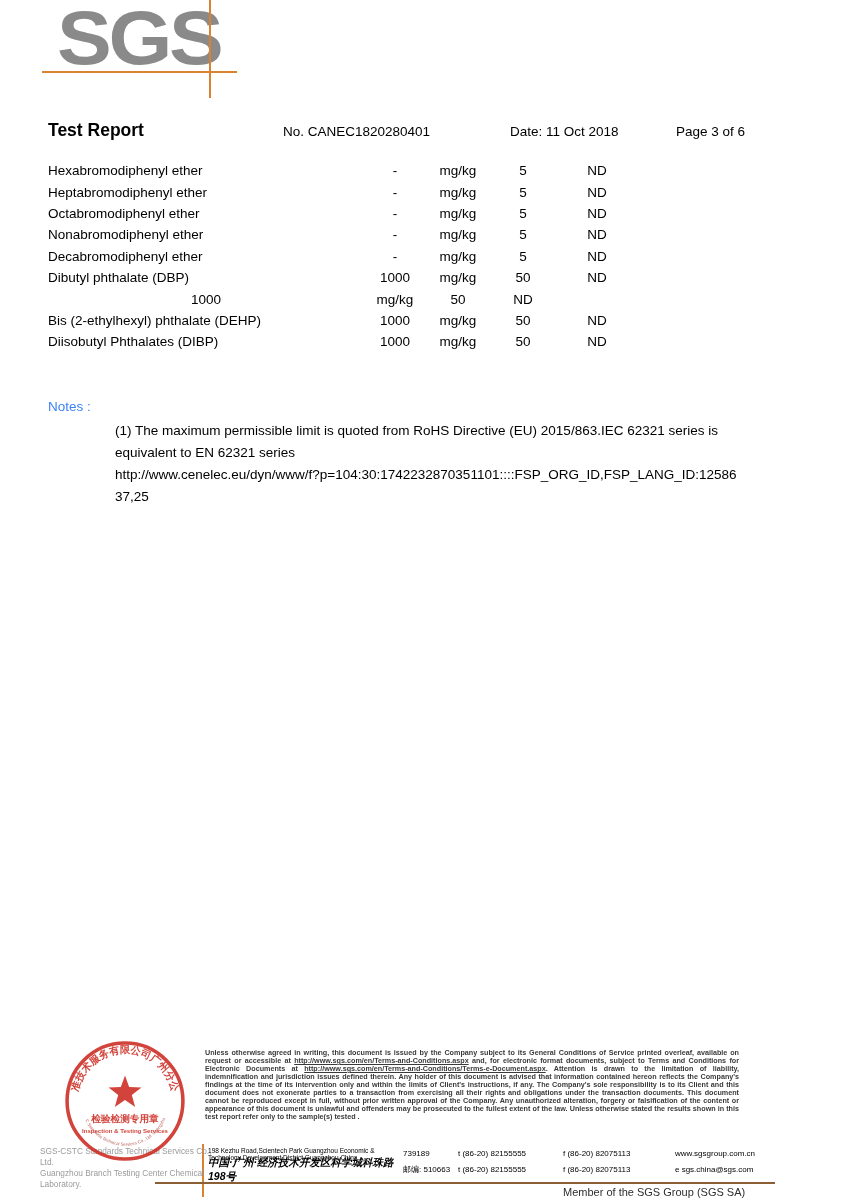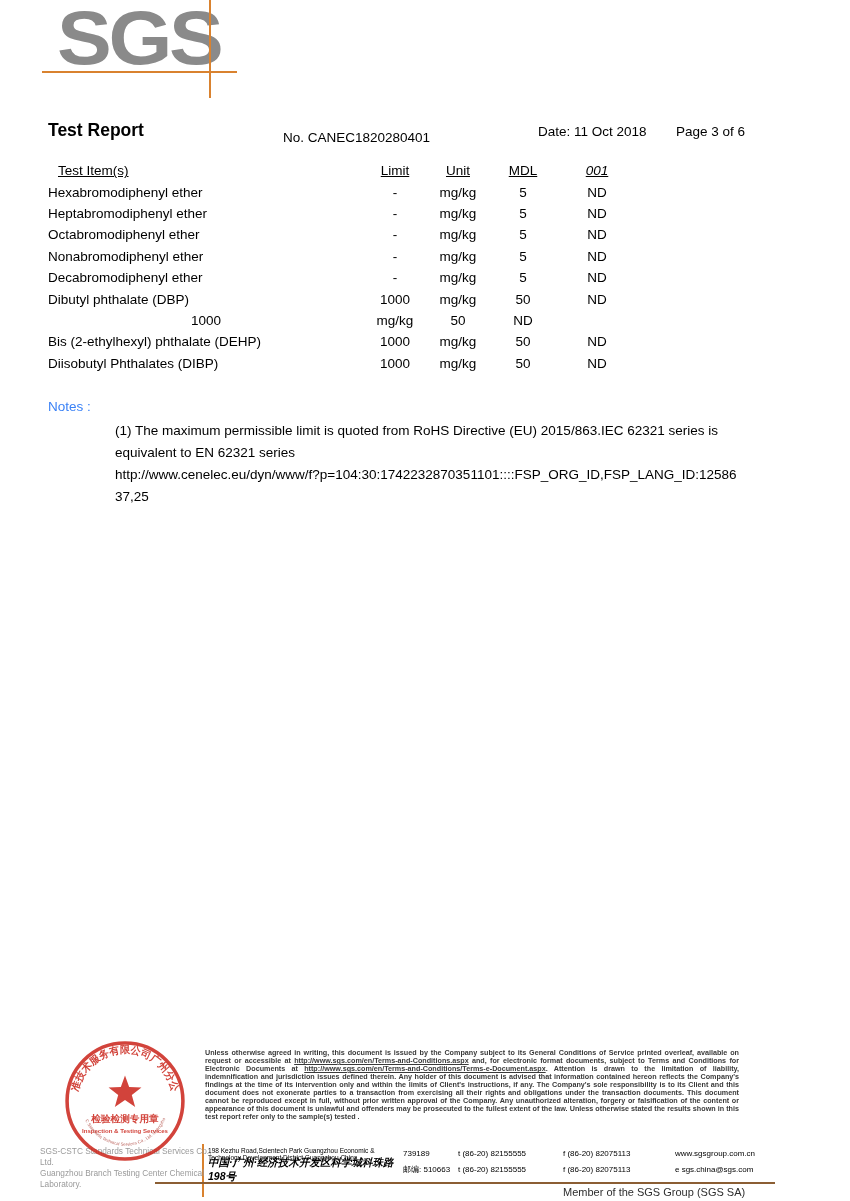--- a/index.html
+++ b/index.html
@@ -9,22 +9,22 @@
   
   .logo-text { position:absolute; left:57px; top:4px; font-size:76px; line-height:68px;
                font-weight:bold; color:#8a8a8a; letter-spacing:-3px; transform:scaleX(1.08);
                transform-origin:left; }
   .cross-v { position:absolute; left:209px; top:0; width:2px; height:98px; background:#d9822f; }
   .cross-h { position:absolute; left:42px; top:71px; width:195px; height:2px; background:#d9822f; }
 
   
   .title { position:absolute; left:48px; top:120px; font-size:17.5px; font-weight:bold; color:#000; }
   .hdr { position:absolute; top:124px; font-size:13.5px; color:#000; }
-  .hdr-no   { left:283px;margin-top:6px; }
-  .hdr-date { left:510px;margin-left:28px; }
+  .hdr-no   { left:283px; }
+  .hdr-date { left:510px; }
   .hdr-page { left:648px;margin-left:28px; }
 
   
   .tbl { position:absolute; left:48px; top:160px; width:590px; font-size:13.5px; color:#000; }
   .trow { display:grid; grid-template-columns:316px 62px 64px 66px 82px; height:21.4px;
           align-items:center; }
   .c-item { text-align:left; }
   .c-num  { text-align:center; }
   .thead .c-item { padding-left:10px; }
   .thead span { text-decoration:underline; }
@@ -69,27 +69,20 @@
   <div class="logo-text">SGS</div>
   <div class="cross-v"></div>
   <div class="cross-h"></div>
 
   <div class="title">Test Report</div>
   <div class="hdr hdr-no">No. CANEC1820280401</div>
   <div class="hdr hdr-date">Date: 11 Oct 2018</div>
   <div class="hdr hdr-page">Page 3 of 6</div>
 
   <div class="tbl">
-    <div class="trow thead">
-      <div class="c-item"><span>Test Item(s)</span></div>
-      <div class="c-num"><span>Limit</span></div>
-      <div class="c-num"><span>Unit</span></div>
-      <div class="c-num"><span>MDL</span></div>
-      <div class="c-num c-sample"><span>001</span></div>
-    </div>
 
     <div class="trow">
       <div class="c-item">Hexabromodiphenyl ether</div>
       <div class="c-num">-</div>
       <div class="c-num">mg/kg</div>
       <div class="c-num">5</div>
       <div class="c-num">ND</div>
     </div>
     <div class="trow">
       <div class="c-item">Heptabromodiphenyl ether</div>

